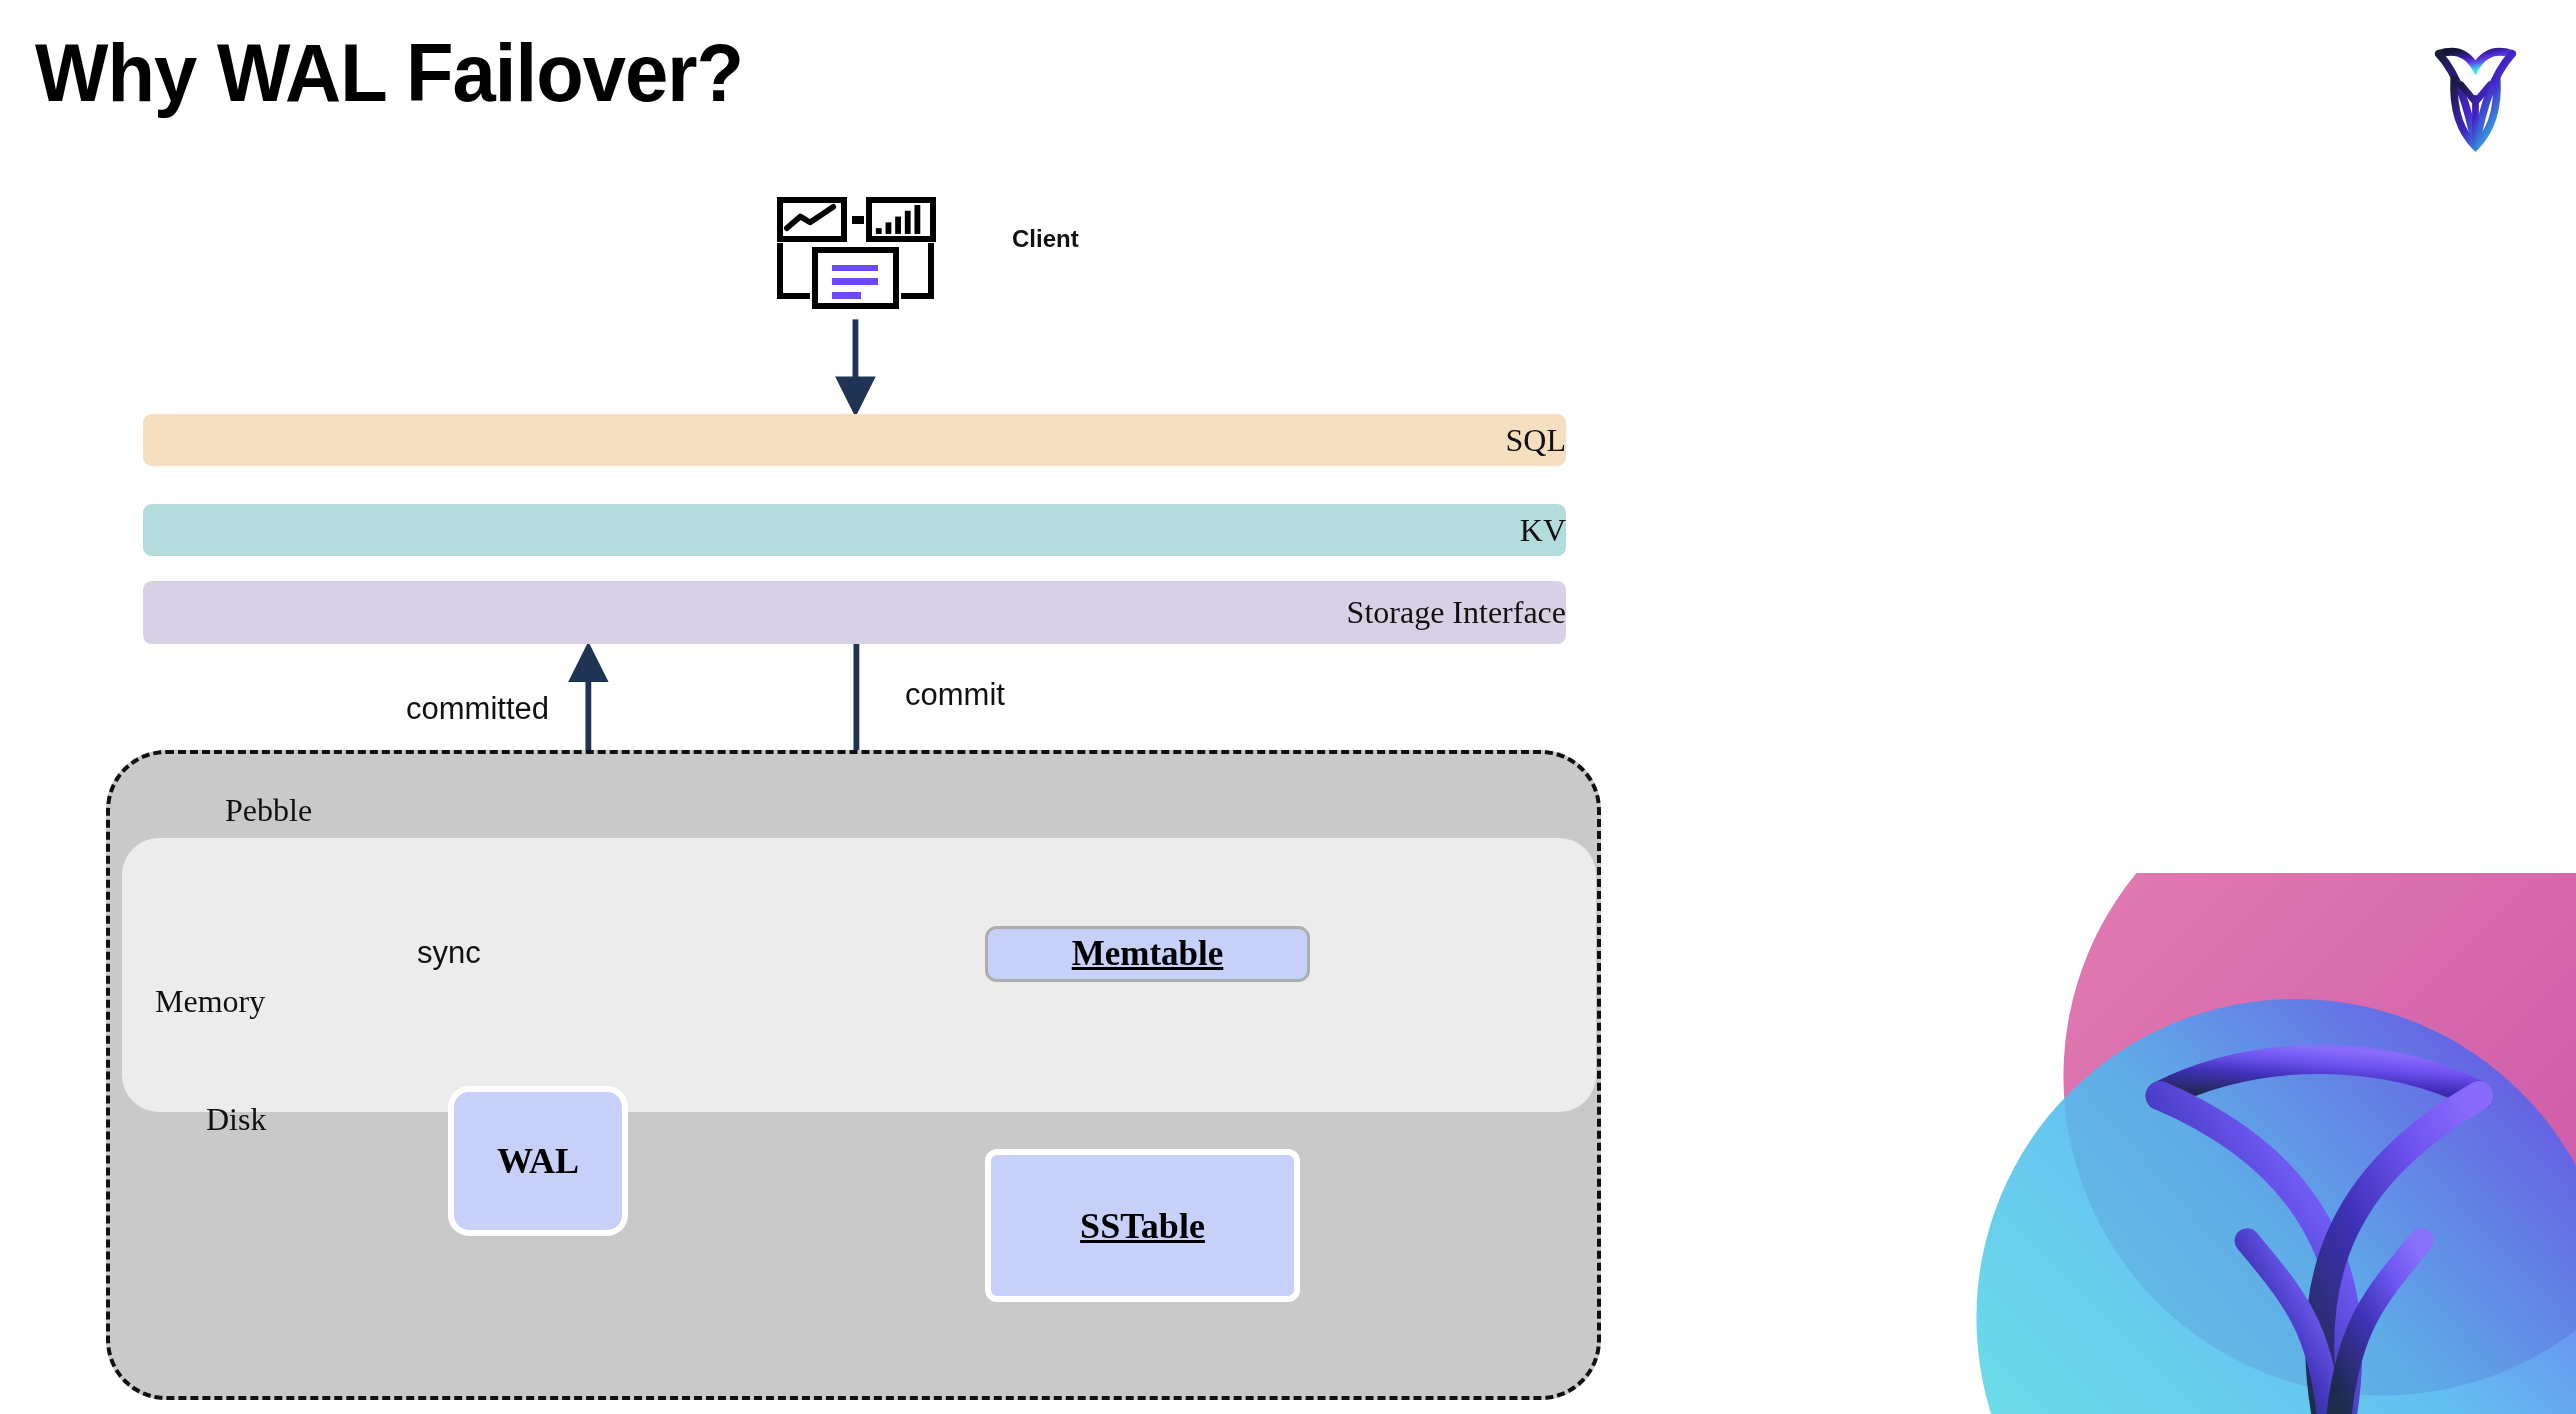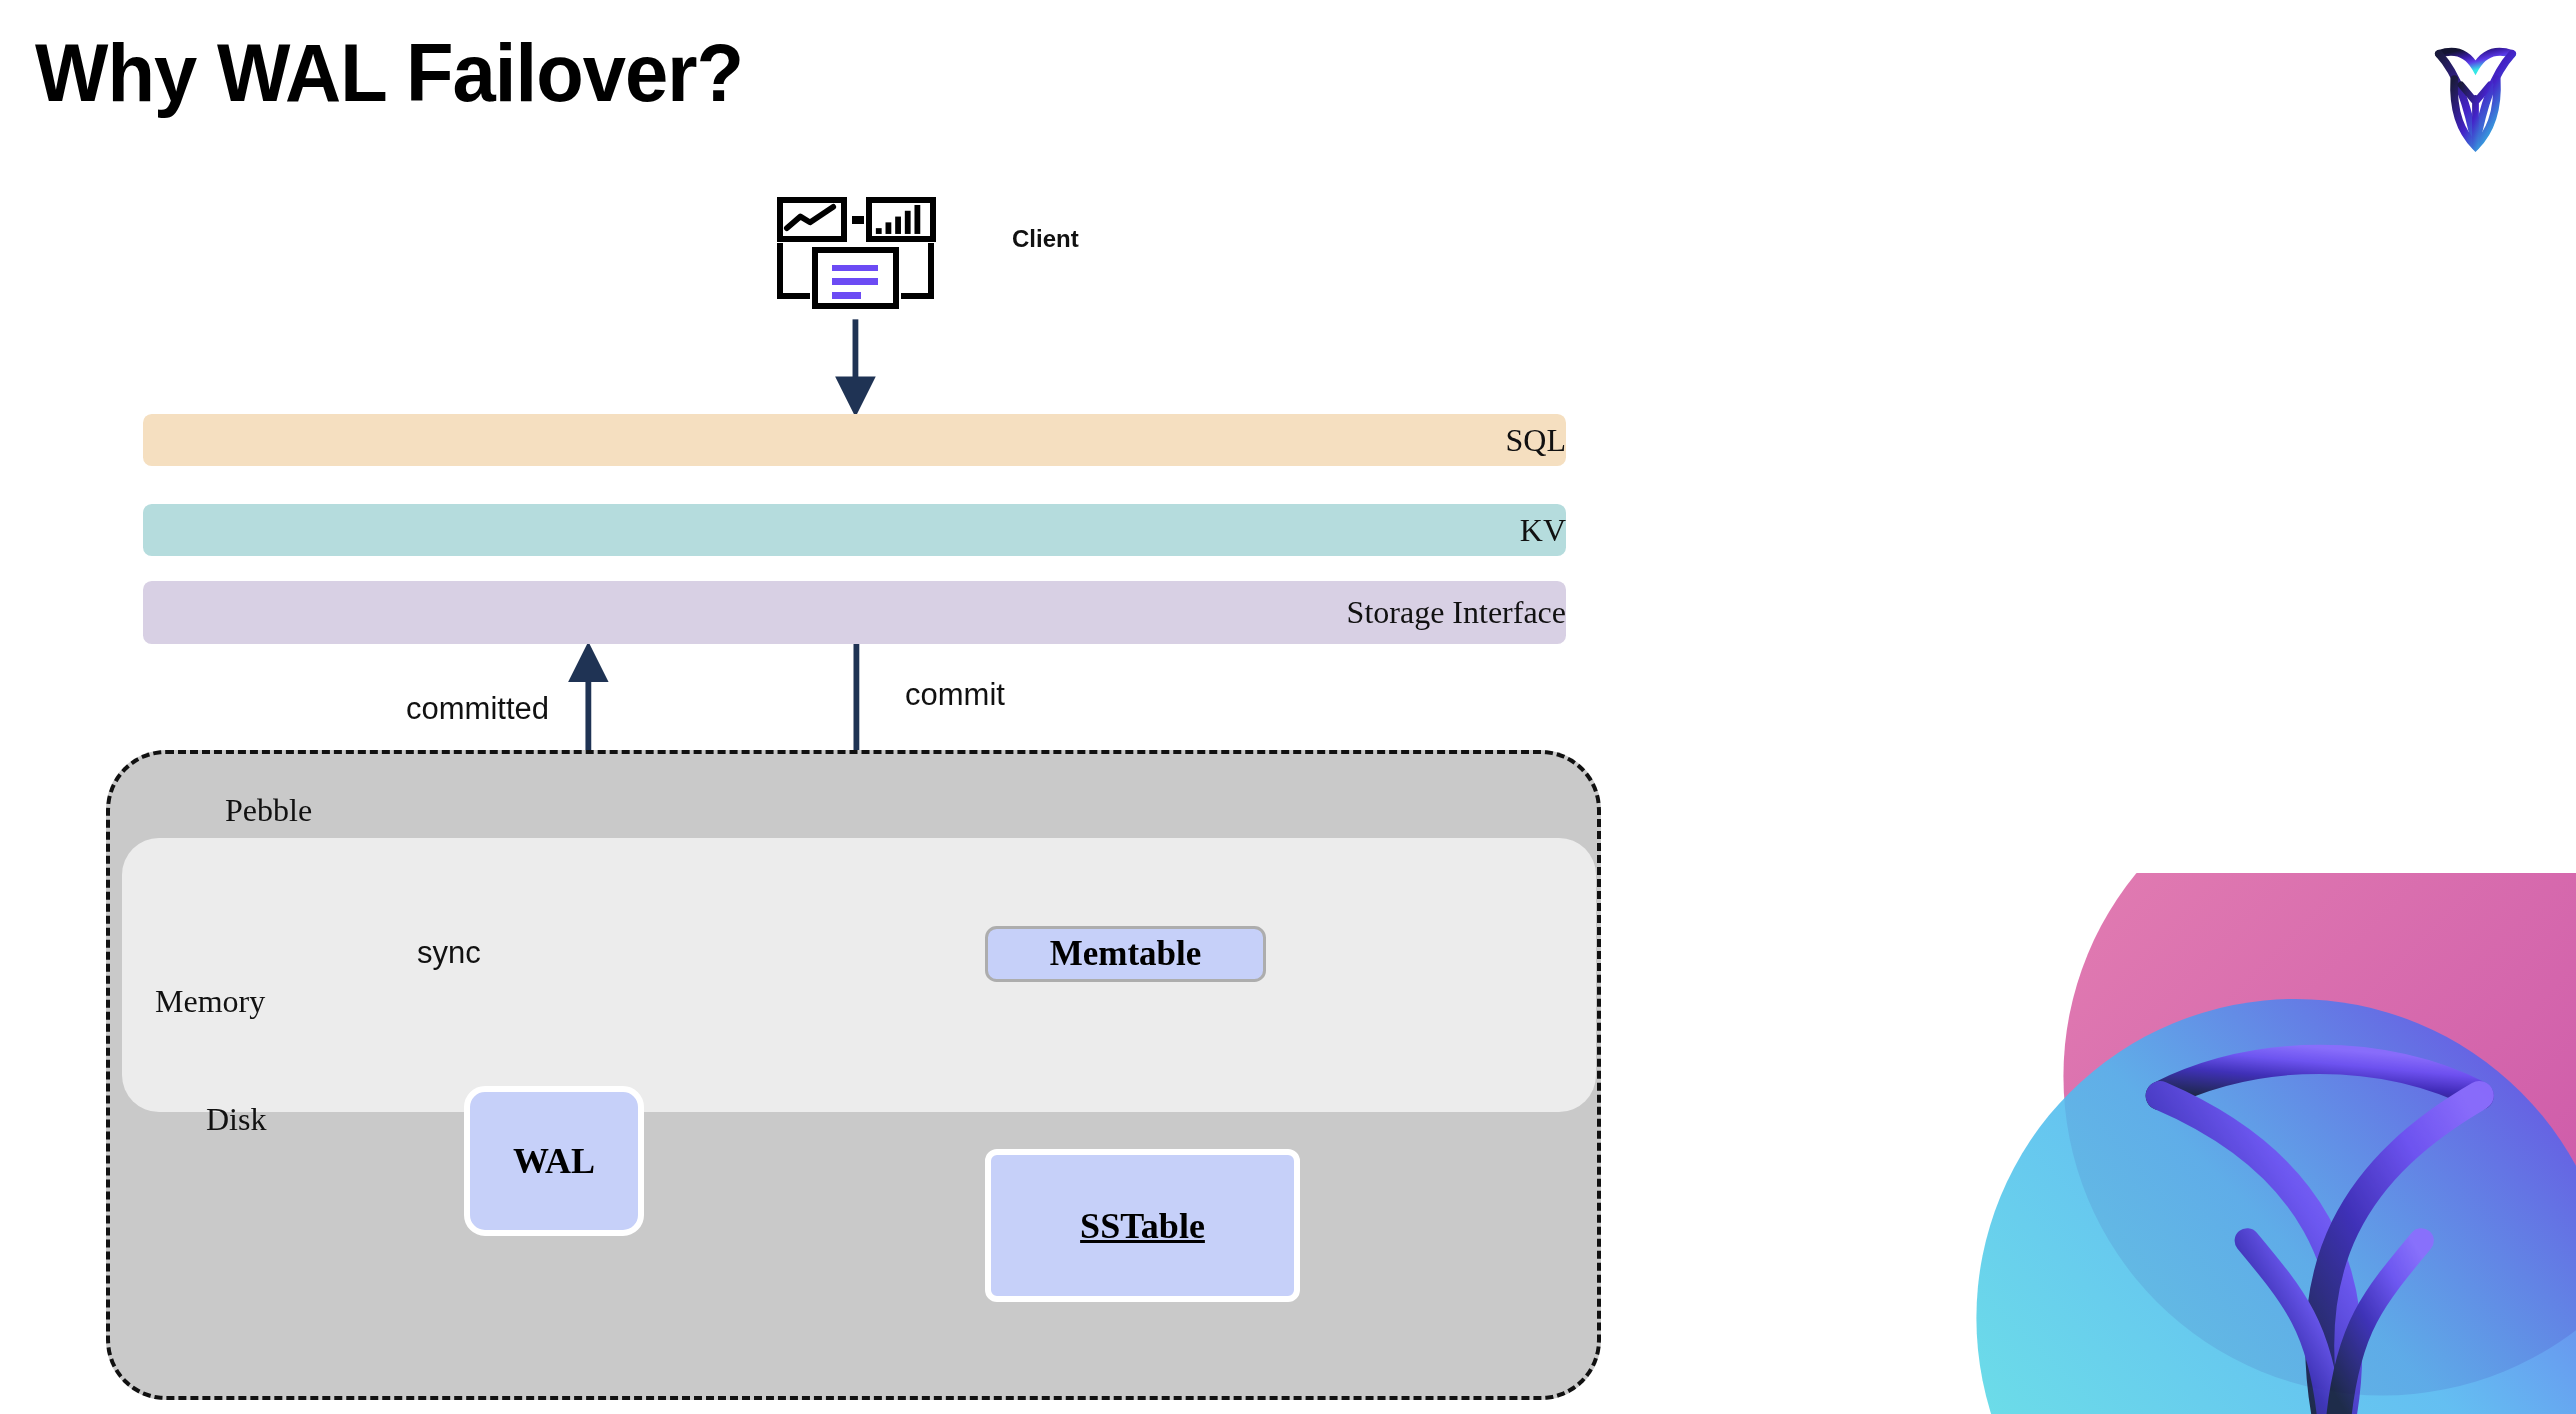--- a/index.html
+++ b/index.html
@@ -73,26 +73,26 @@
   #label-disk   { left: 206px; top: 1101px; }
 
   
   .node-box {
     position: absolute; background: #C6D0F9;
     display: flex; align-items: center; justify-content: center;
     font-family: "Liberation Serif", serif; font-weight: 700;
     color: #000;
   }
   #node-memtable {
-    left: 985px; top: 926px; width: 281px; height: 56px;
-    border: 3.9px solid #ADADAD; border-radius: 11.6px; font-size: 35px;
+    left: 985px; top: 926px; width: 325px; height: 56px;
+    border: 3.9px solid #ADADAD; border-radius: 11.6px; font-size: 35px; text-decoration: underline;
   }
   #node-wal {
     left: 448px; top: 1086px; width: 180px; height: 150px;
-    border: 6.8px solid #ffffff; border-radius: 21px; font-size: 36px; margin-left: 16px;
+    border: 6.8px solid #ffffff; border-radius: 21px; font-size: 36px;
   }
   #node-sstable {
     left: 985px; top: 1149px; width: 315px; height: 153px;
     border: 6.8px solid #ffffff; border-radius: 12px; font-size: 36px; text-decoration: underline;
   }
 
   
   .edge-label {
     position: absolute; font-family: "Liberation Sans", sans-serif;
     font-size: 31px; color: #111; white-space: nowrap;

